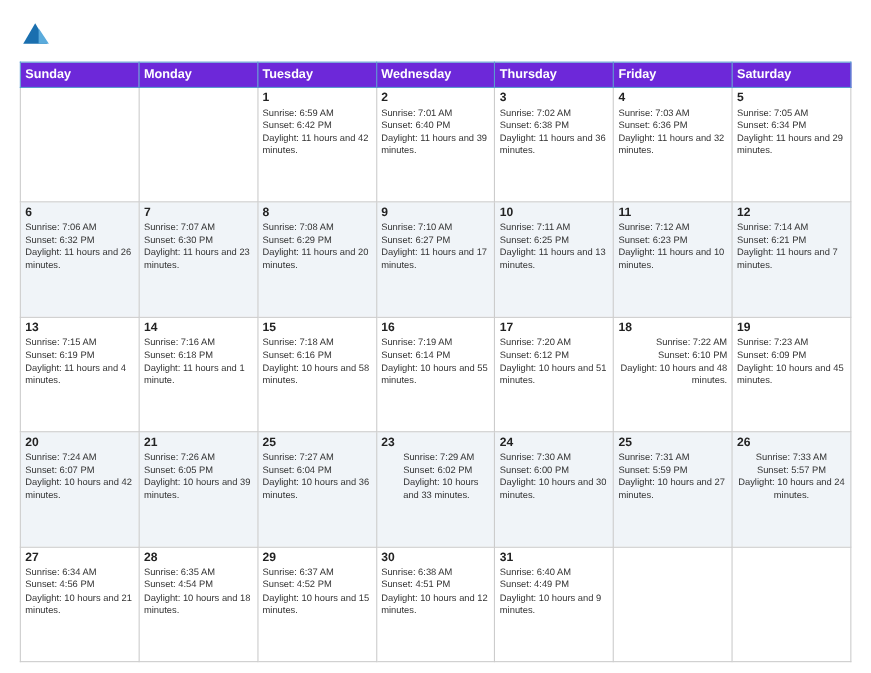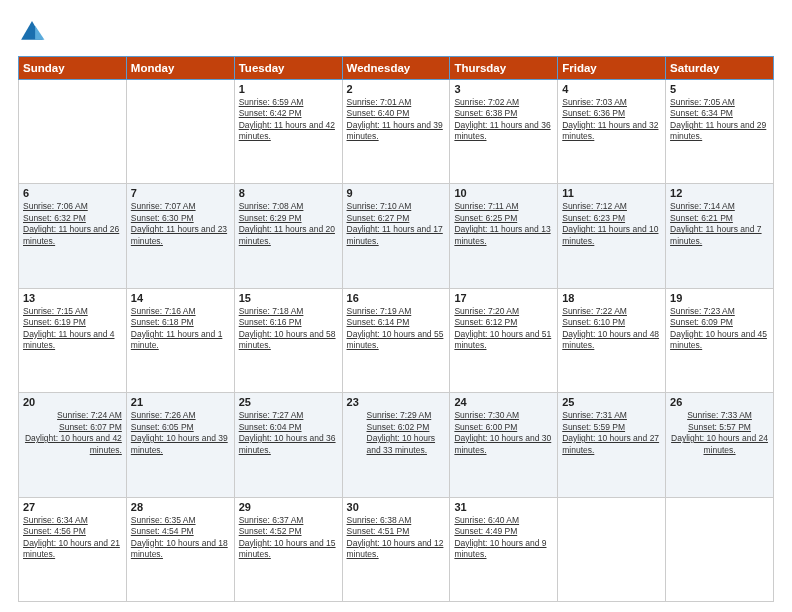--- a/index.html
+++ b/index.html
@@ -58,21 +58,21 @@
     .location {
       font-size: 15px;
       color: #555;
     }
     .calendar {
       width: 100%;
       border-collapse: collapse;
       flex: 1;
     }
     .calendar th {
-      background: #c2410c;
+      background: #6d28d9;
       color: #fff;
       font-size: 11.5px;
       font-weight: bold;
       padding: 5px 4px;
       text-align: left;
       border: 1px solid #5a9ad0;
     }
     .calendar td {
       border: 1px solid #ccc;
       vertical-align: top;
@@ -90,21 +90,20 @@
       font-size: 11px;
       font-weight: bold;
       color: #222;
       display: block;
       margin-bottom: 2px;
     }
     .day-info {
       font-size: 8.5px;
       color: #333;
       line-height: 1.35;
-      text-decoration: underline;
     }
     .empty {
       background: #fff !important;
     }
     .calendar tr:nth-child(even) td.empty {
       background: #f0f4f8 !important;
     }
   </style>
 </head>
 <body>
@@ -244,35 +243,35 @@
 Daylight: 10 hours and 55 minutes.</div>
           </td>
           <td>
             <span class="day-num">17</span>
             <div class="day-info" style="white-space: pre-line;">Sunrise: 7:20 AM
 Sunset: 6:12 PM
 Daylight: 10 hours and 51 minutes.</div>
           </td>
           <td>
             <span class="day-num">18</span>
-            <div class="day-info" style="white-space: pre-line;">Sunrise: 7:22 AM
+            <div class="day-info" style="white-space: pre-line; text-align: right;">Sunrise: 7:22 AM
 Sunset: 6:10 PM
 Daylight: 10 hours and 48 minutes.</div>
           </td>
           <td>
             <span class="day-num">19</span>
             <div class="day-info" style="white-space: pre-line;">Sunrise: 7:23 AM
 Sunset: 6:09 PM
 Daylight: 10 hours and 45 minutes.</div>
           </td>
         </tr>
         <tr>
           <td>
             <span class="day-num">20</span>
-            <div class="day-info" style="white-space: pre-line; text-align: right;">Sunrise: 7:24 AM
+            <div class="day-info" style="white-space: pre-line;">Sunrise: 7:24 AM
 Sunset: 6:07 PM
 Daylight: 10 hours and 42 minutes.</div>
           </td>
           <td>
             <span class="day-num">21</span>
             <div class="day-info" style="white-space: pre-line;">Sunrise: 7:26 AM
 Sunset: 6:05 PM
 Daylight: 10 hours and 39 minutes.</div>
           </td>
           <td>

